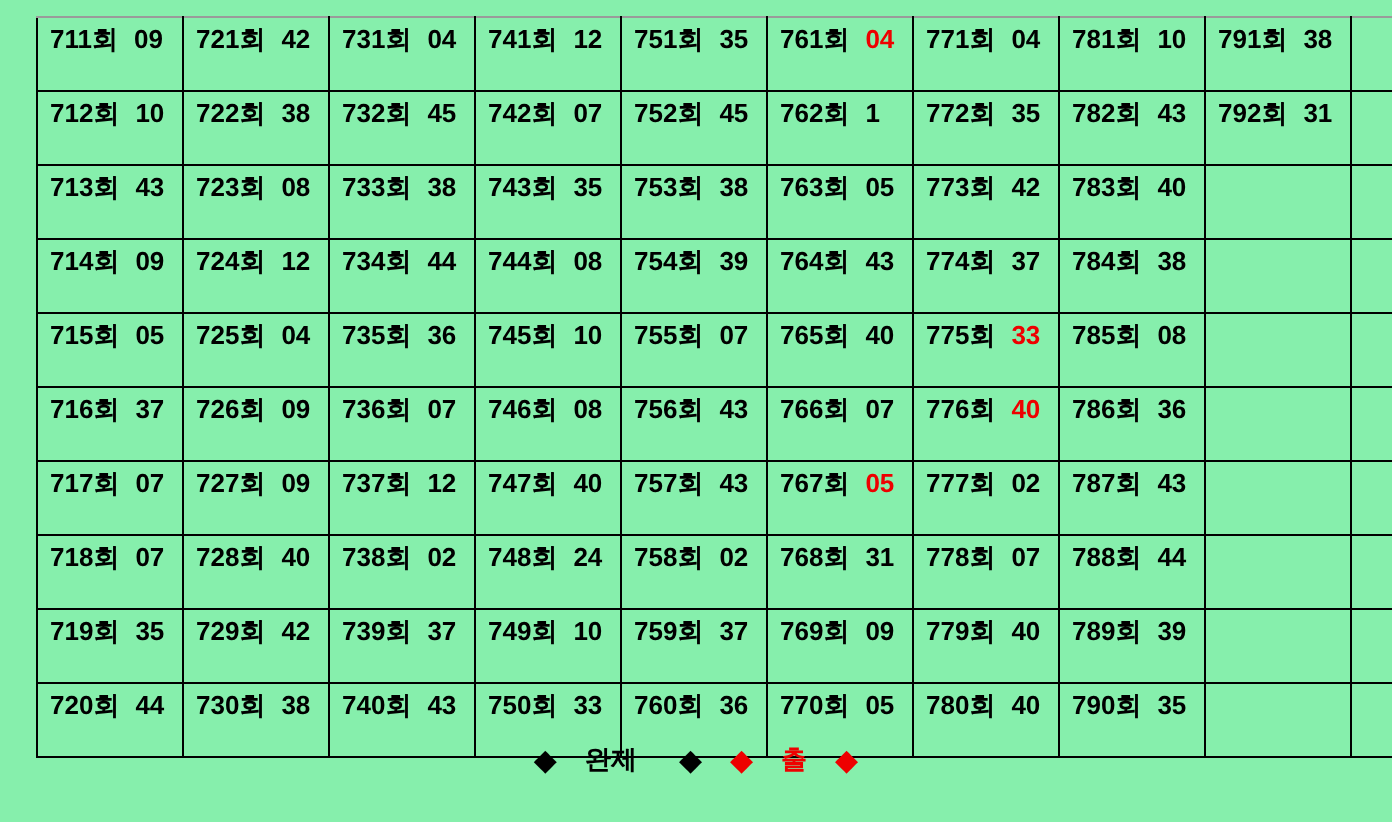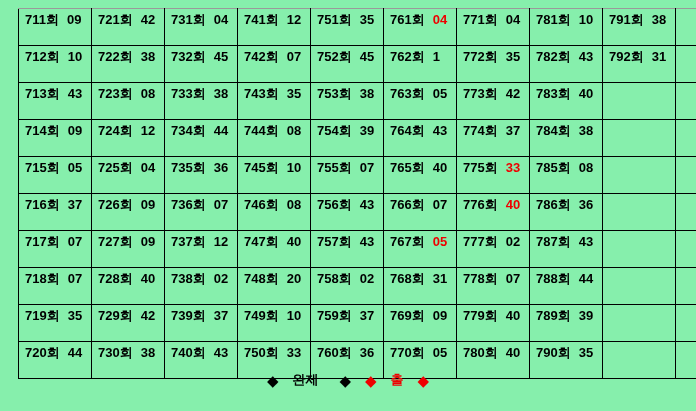--- a/index.html
+++ b/index.html
@@ -148,21 +148,21 @@
           <td><span class="round">767회</span><span class="num red">05</span></td>
           <td><span class="round">777회</span><span class="num">02</span></td>
           <td><span class="round">787회</span><span class="num">43</span></td>
           <td></td>
           <td></td>
         </tr>
         <tr>
           <td><span class="round">718회</span><span class="num">07</span></td>
           <td><span class="round">728회</span><span class="num">40</span></td>
           <td><span class="round">738회</span><span class="num">02</span></td>
-          <td><span class="round">748회</span><span class="num">20</span></td>
+          <td><span class="round">748회</span><span class="num">24</span></td>
           <td><span class="round">758회</span><span class="num">02</span></td>
           <td><span class="round">768회</span><span class="num">31</span></td>
           <td><span class="round">778회</span><span class="num">07</span></td>
           <td><span class="round">788회</span><span class="num">44</span></td>
           <td></td>
           <td></td>
         </tr>
         <tr>
           <td><span class="round">719회</span><span class="num">35</span></td>
           <td><span class="round">729회</span><span class="num">42</span></td>

